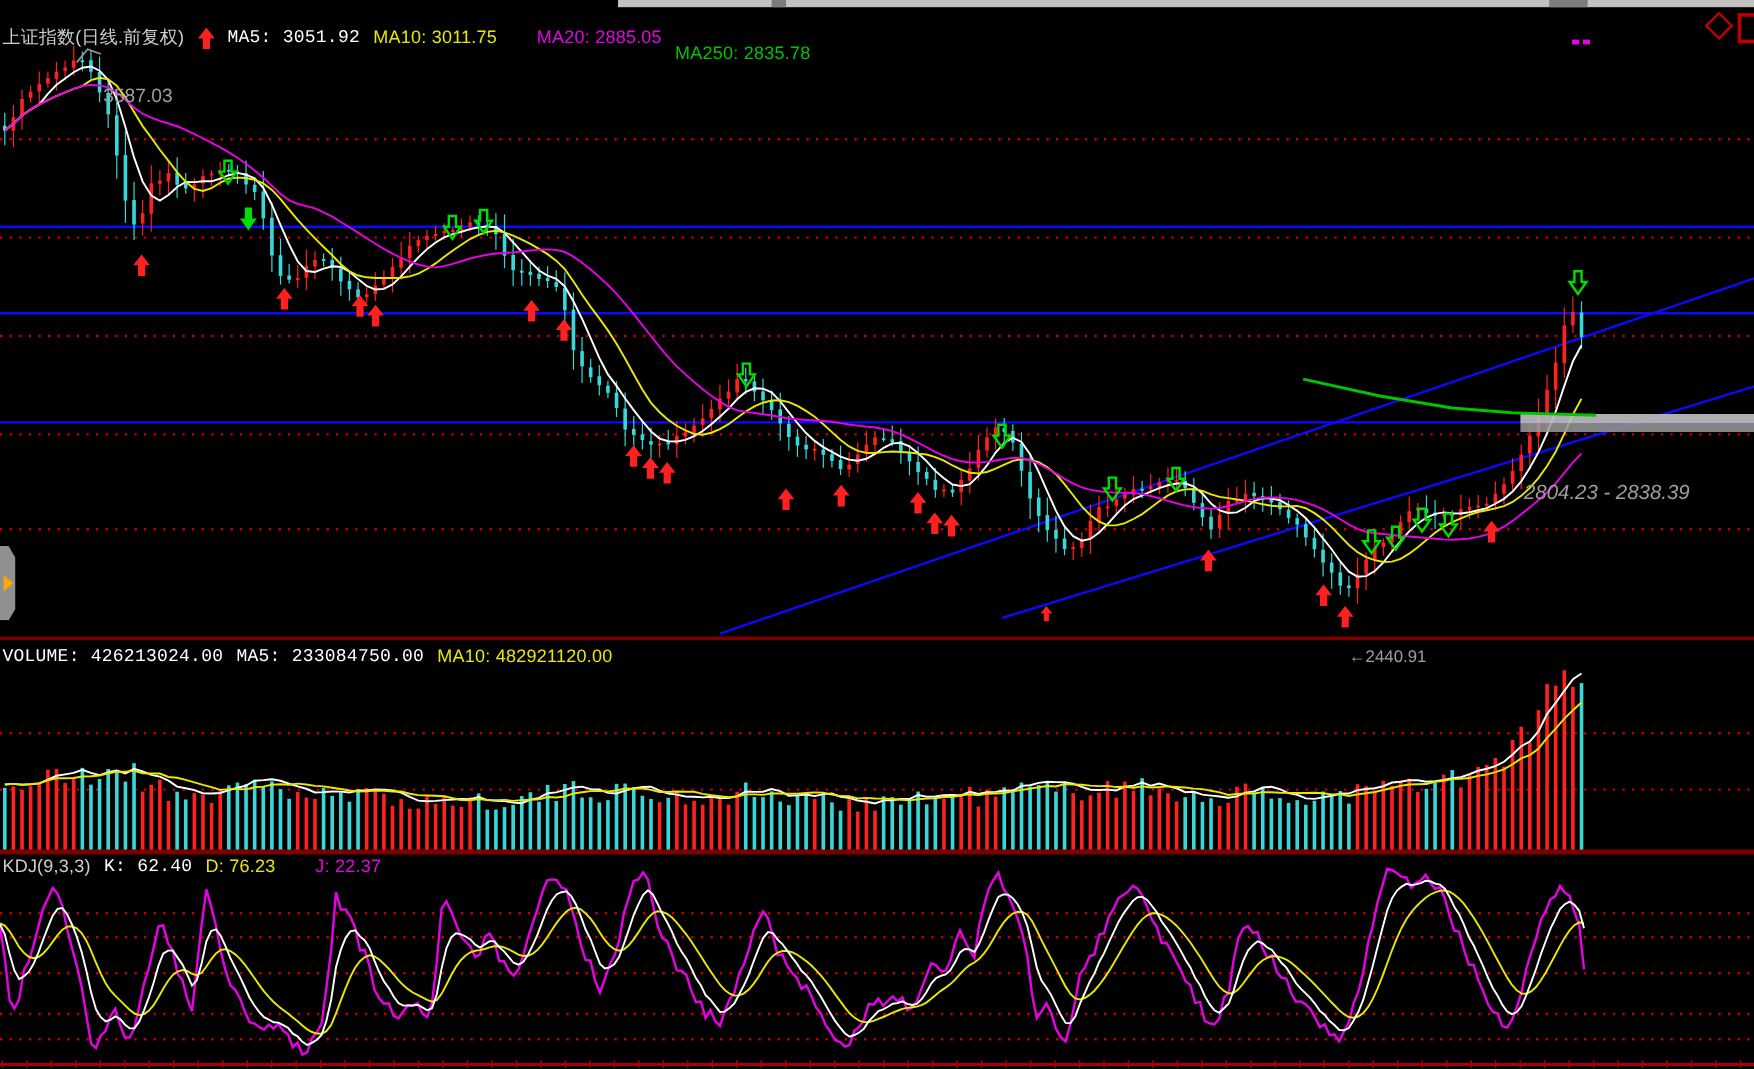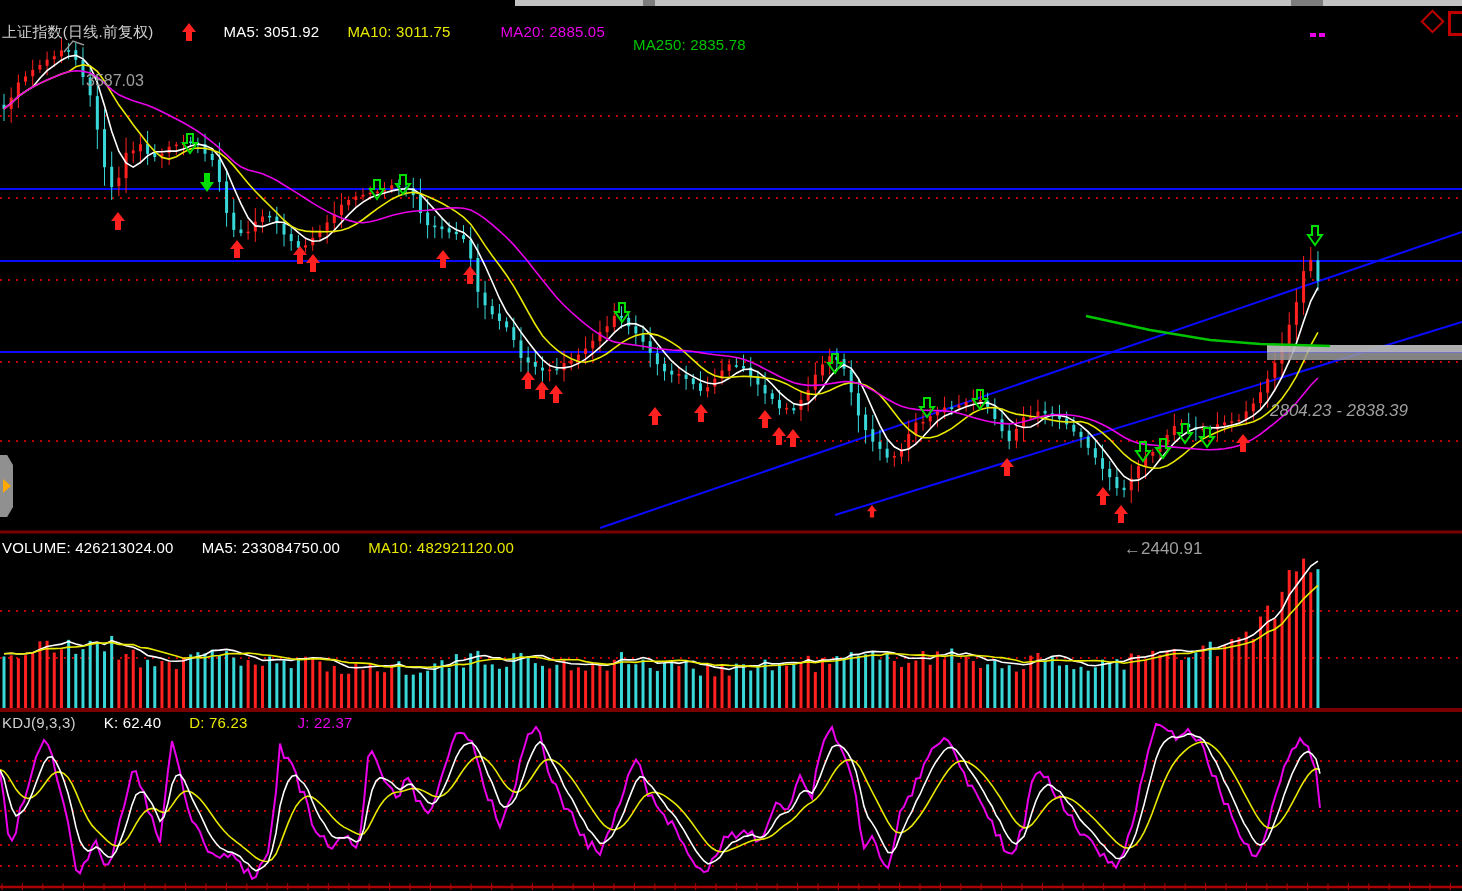--- a/index.html
+++ b/index.html
@@ -1,29 +1,29 @@
 <!DOCTYPE html>
 <html style="--bg: #000000; --up: #ff2020; --down: #38d8d8; --ma5: #ffffff; --ma10: #e8e800; --ma20: #e800e8; --ma250: #00c400; --blue: #0a0aff; --grid-dot: #c00000; --separator: #7a0000; --axis: #aa0000; --annotation: #9f9f9f; --band: #a8a8a8; --handle: #909090; --handle-arrow: #ffa800; --icon-red: #c00000; --strip: #c2c2c2; --leader: #999999;"><head>
 <meta charset="utf-8">
 <style>
   html,body{margin:0;padding:0;background:#000;}
   .app{position:relative;width:1462px;height:891px;background:var(--bg,#000);overflow:hidden;
        font-family:"Liberation Sans","DejaVu Sans",sans-serif;}
   .pane-svg{position:absolute;left:0;display:block;}
-  .hdr{position:absolute;display:flex;gap:28px;align-items:center;font-size:15px;white-space:nowrap;z-index:5;
+  .hdr{position:absolute;display:flex;gap:11px;align-items:center;font-size:15px;white-space:nowrap;z-index:5;
        letter-spacing:.2px;}
   .hdr span{line-height:18px;}
   .c-title{color:#cfcfcf;}
-  .c-white{color:var(--ma5);}
+  .c-white{color:var(--ma5);font-family:Liberation Mono, monospace;}
   .c-yellow{color:var(--ma10);}
   .c-magenta{color:var(--ma20);padding-left:22px;}
   .c-green{color:var(--ma250);margin-top:27px;}
   .annotation{position:absolute;color:var(--annotation);z-index:4;margin-top:39px;}
   .ann-peak{font-size:16px;}
-  .ann-trough{font-size:17px;}
+  .ann-trough{font-size:14px;}
   .ann-gap{font-size:17px;font-style:italic;}
   .top-strip{position:absolute;top:0;left:515px;width:947px;height:6px;background:var(--strip);z-index:6;}
   .notch{position:absolute;top:0;height:6px;background:#7d7d7d;}
   .handle{position:absolute;left:0;top:455px;width:13px;height:62px;background:var(--handle);z-index:6;
           clip-path:polygon(0 0,55% 0,100% 16%,100% 84%,55% 100%,0 100%);}
   .handle .tri{position:absolute;left:3px;top:24px;width:0;height:0;border-top:7px solid transparent;
           border-bottom:7px solid transparent;border-left:8px solid var(--handle-arrow);}
   .diamond{position:absolute;left:1424px;top:13px;width:13px;height:13px;border:2px solid var(--icon-red);
           transform:rotate(45deg);z-index:6;background:transparent;}
   .rect-icon{position:absolute;left:1448px;top:11px;width:18px;height:19px;border:3px solid var(--icon-red);z-index:6;}

